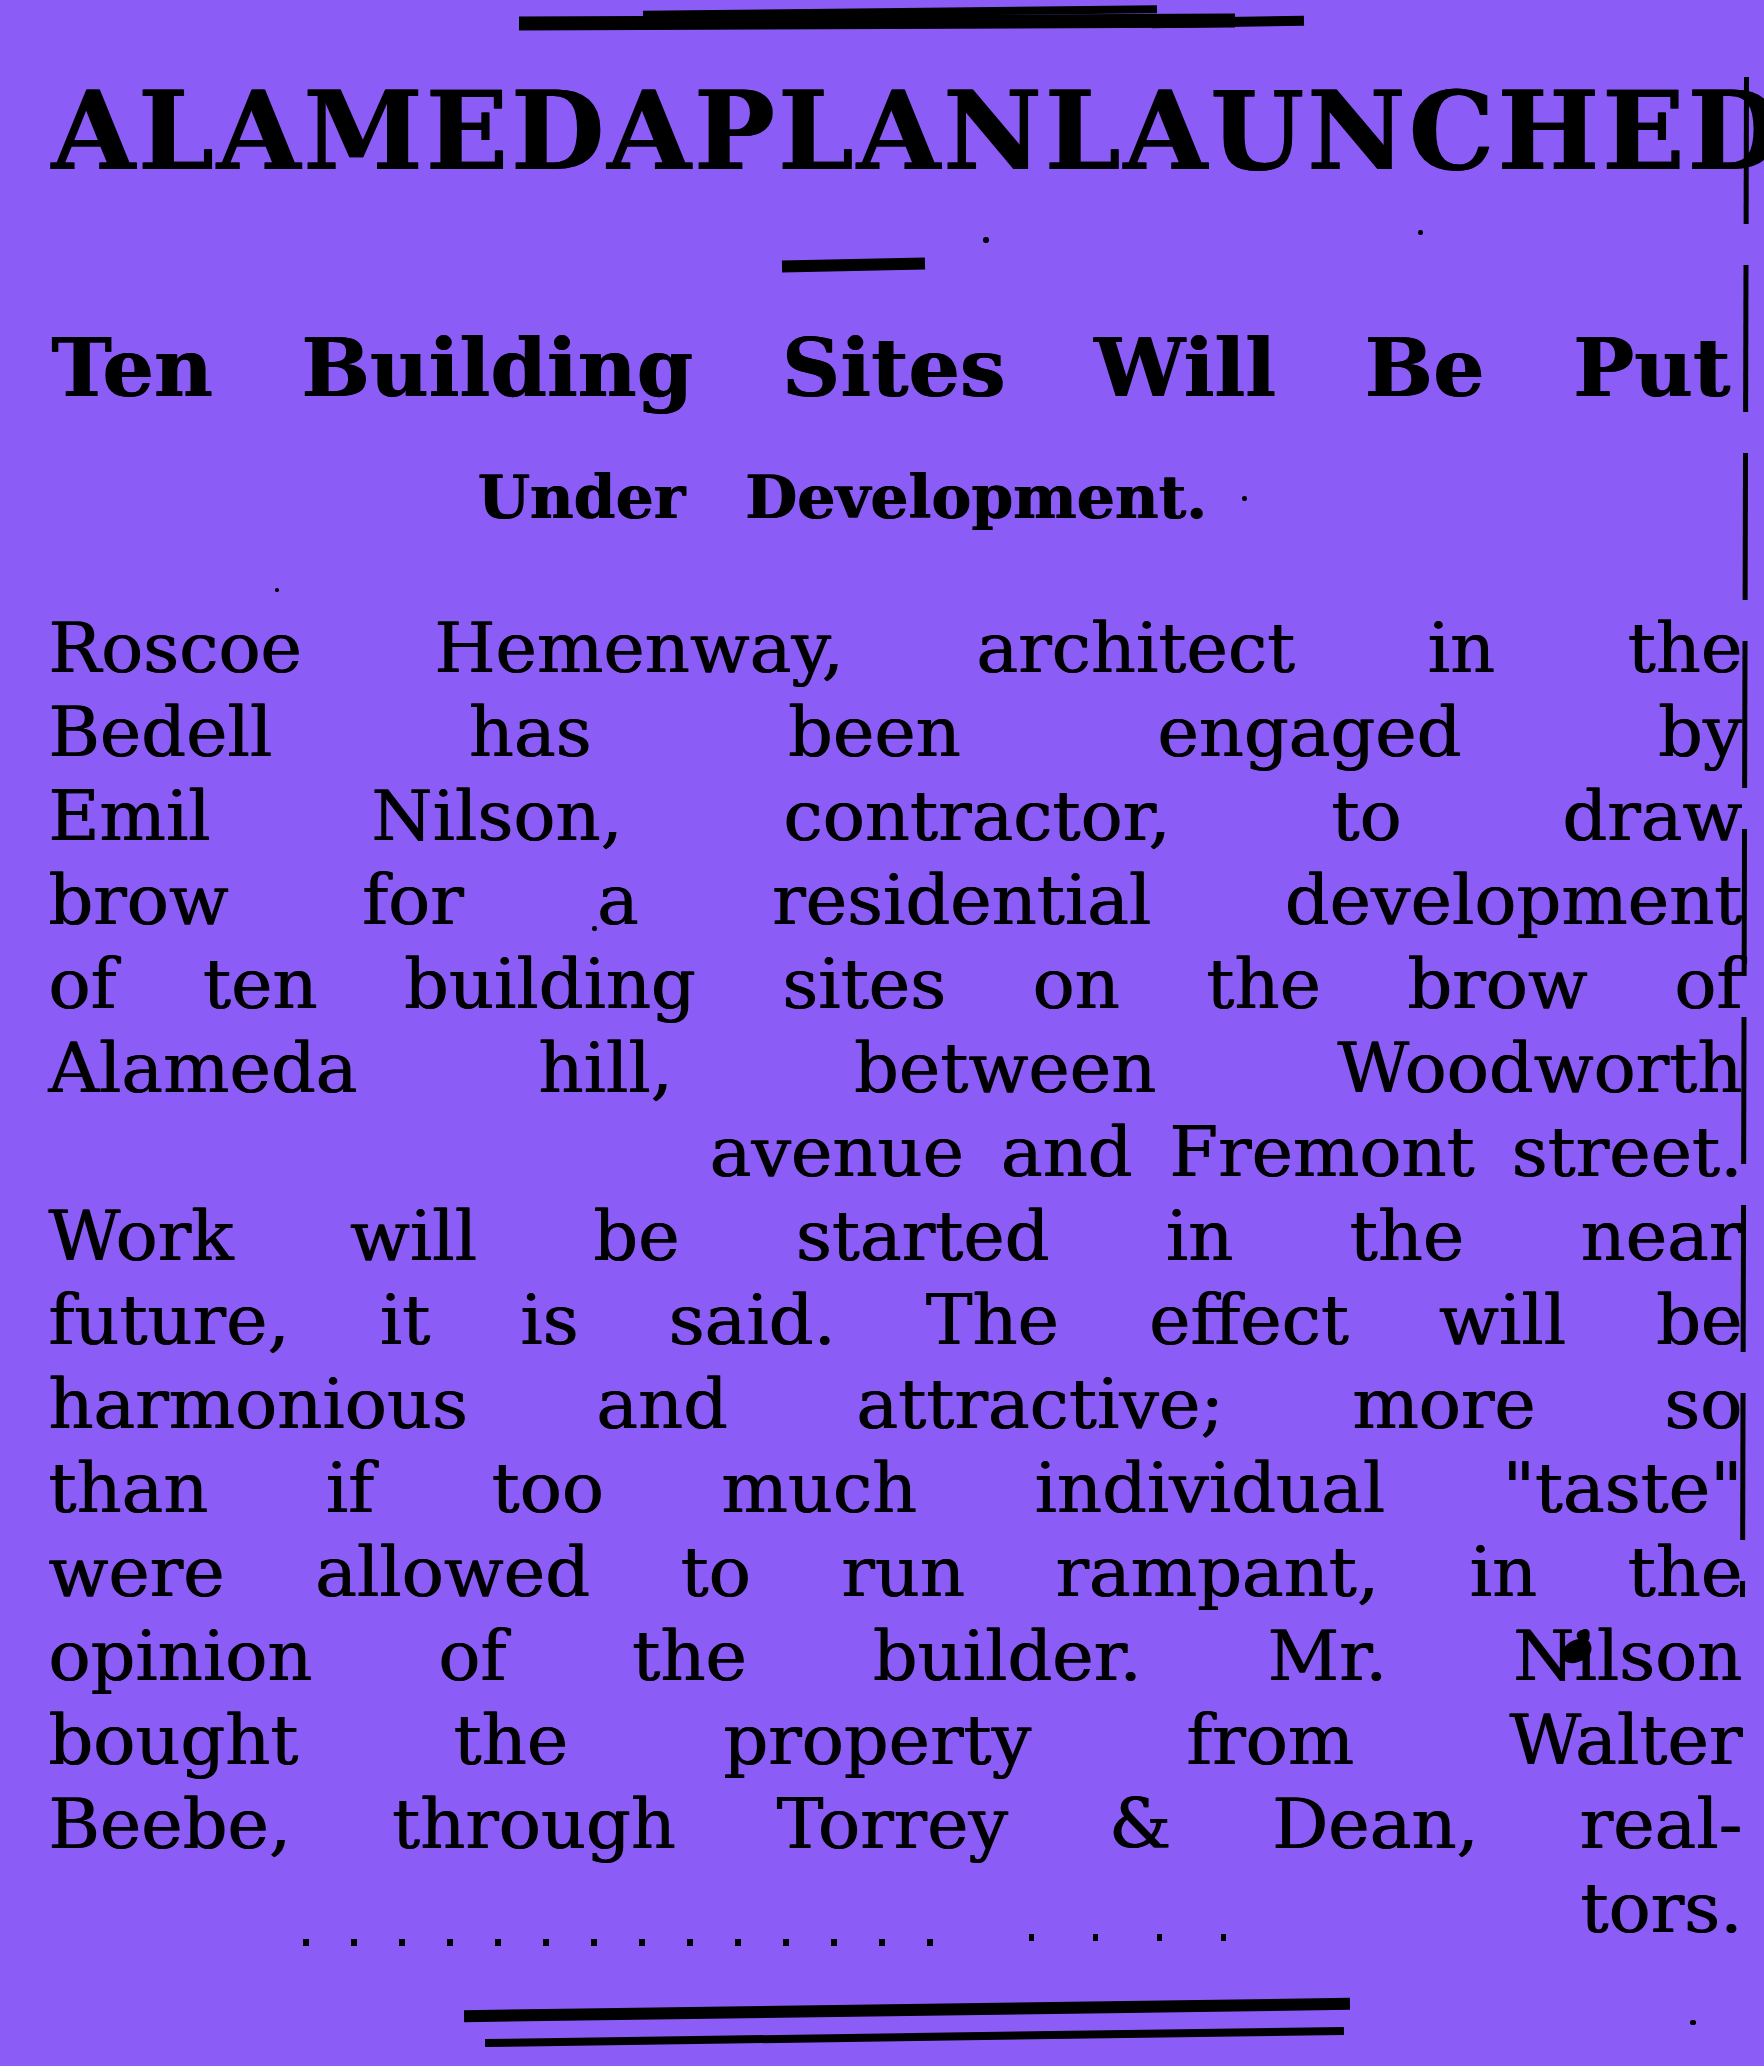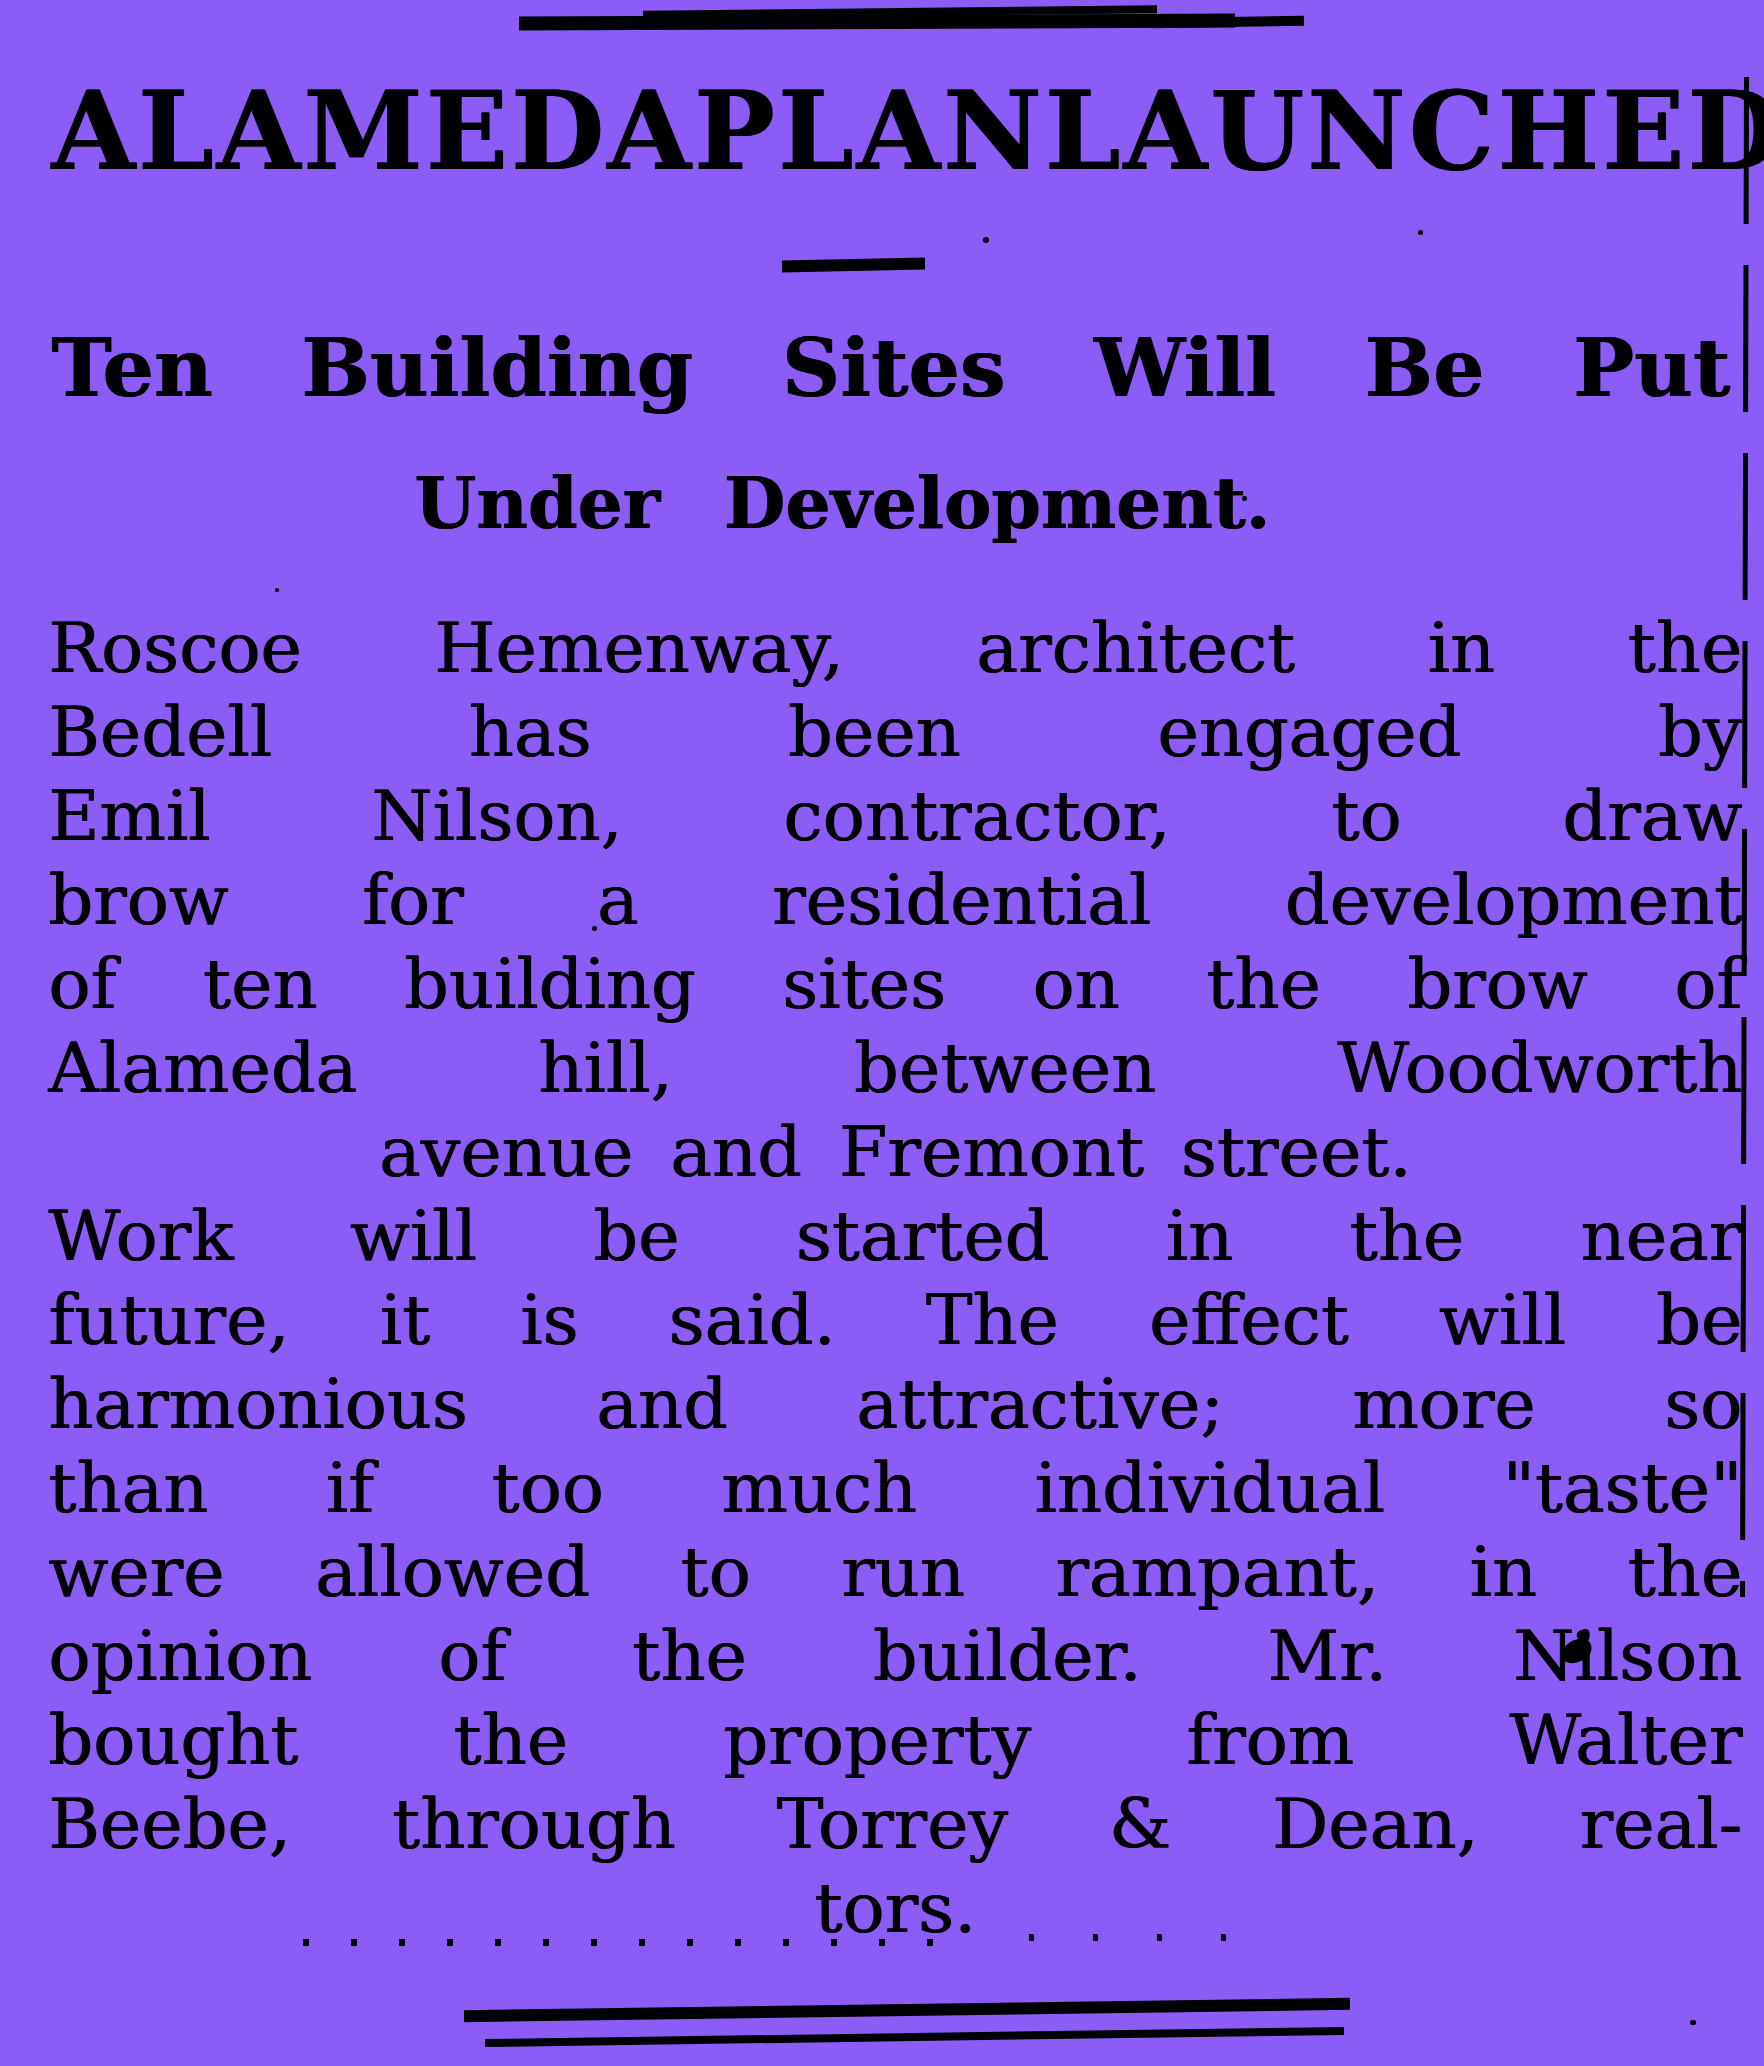--- a/index.html
+++ b/index.html
@@ -22,27 +22,27 @@
     letter-spacing:2.8px;white-space:nowrap;
   }
   .headline-dash{position:absolute;left:782px;top:259px;width:143px;height:12px;background:#000;transform:rotate(-1.2deg);}
   .subhead1{
     position:absolute;left:51px;top:323px;width:1679px;
     display:flex;justify-content:space-between;
     font-size:81px;font-weight:bold;line-height:1.1;white-space:nowrap;
   }
   .subhead2{
     position:absolute;left:0;top:464px;width:1684px;
-    text-align:center;font-size:71px;font-weight:bold;line-height:1.1;
+    text-align:center;font-size:60px;font-weight:bold;line-height:1.1;
     word-spacing:39px;
   }
   .body-col{position:absolute;left:48px;top:606px;width:1694px;font-size:70px;}
   .line{height:84px;line-height:84px;display:flex;justify-content:space-between;white-space:nowrap;}
   .line span{line-height:84px;}
-  .line.flush{justify-content:center;word-spacing:14.7px;}
+  .line.flush{justify-content:flex-end;word-spacing:14.7px;}
   .right-rule{
     position:absolute;left:1742px;top:77px;width:4.6px;height:1520px;
     background:repeating-linear-gradient(180deg,#000 0 147px,transparent 147px 188px);
     transform:rotate(0.15deg);
   }
   .bottom-rule-a{position:absolute;left:464px;top:2004px;width:886px;height:12px;background:#000;transform:rotate(-0.8deg);}
   .bottom-rule-b{position:absolute;left:485px;top:2033px;width:859px;height:8.3px;background:#000;transform:rotate(-0.8deg);}
   .dot-noise-a{
     position:absolute;left:303px;top:1939px;width:643px;height:7.3px;
     background:repeating-linear-gradient(90deg,#000 0 6.4px,transparent 6.4px 48px);

